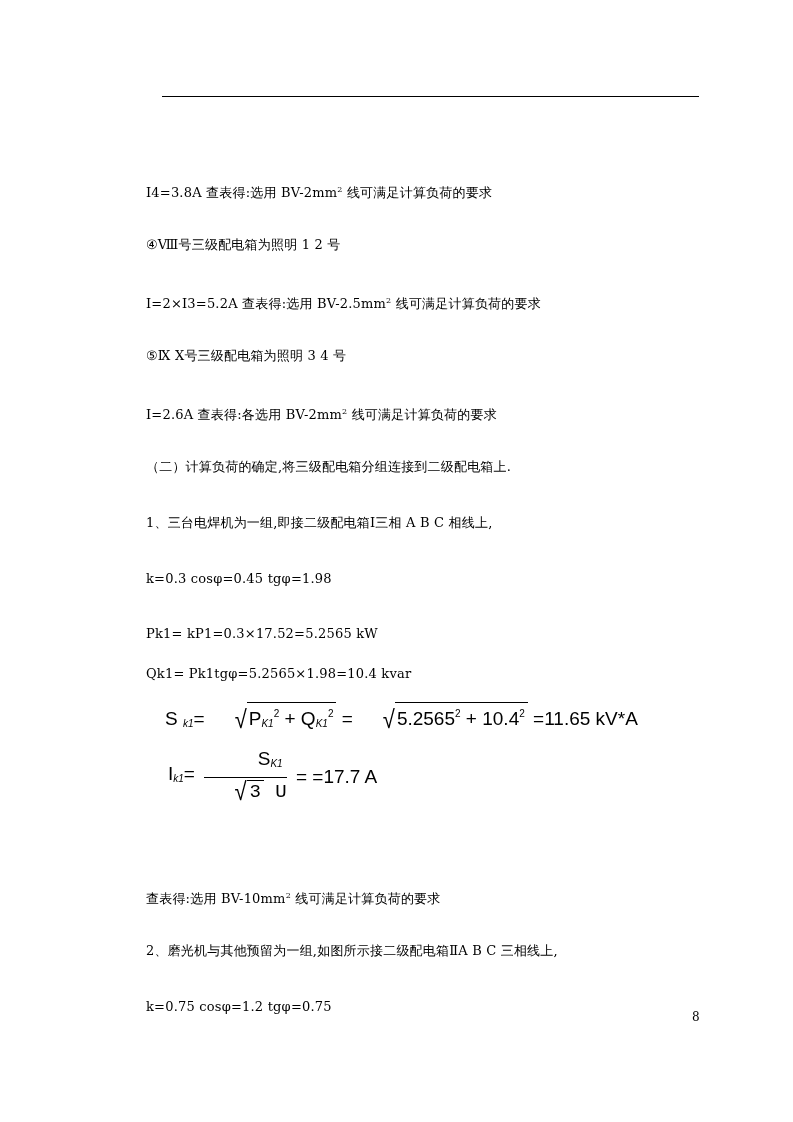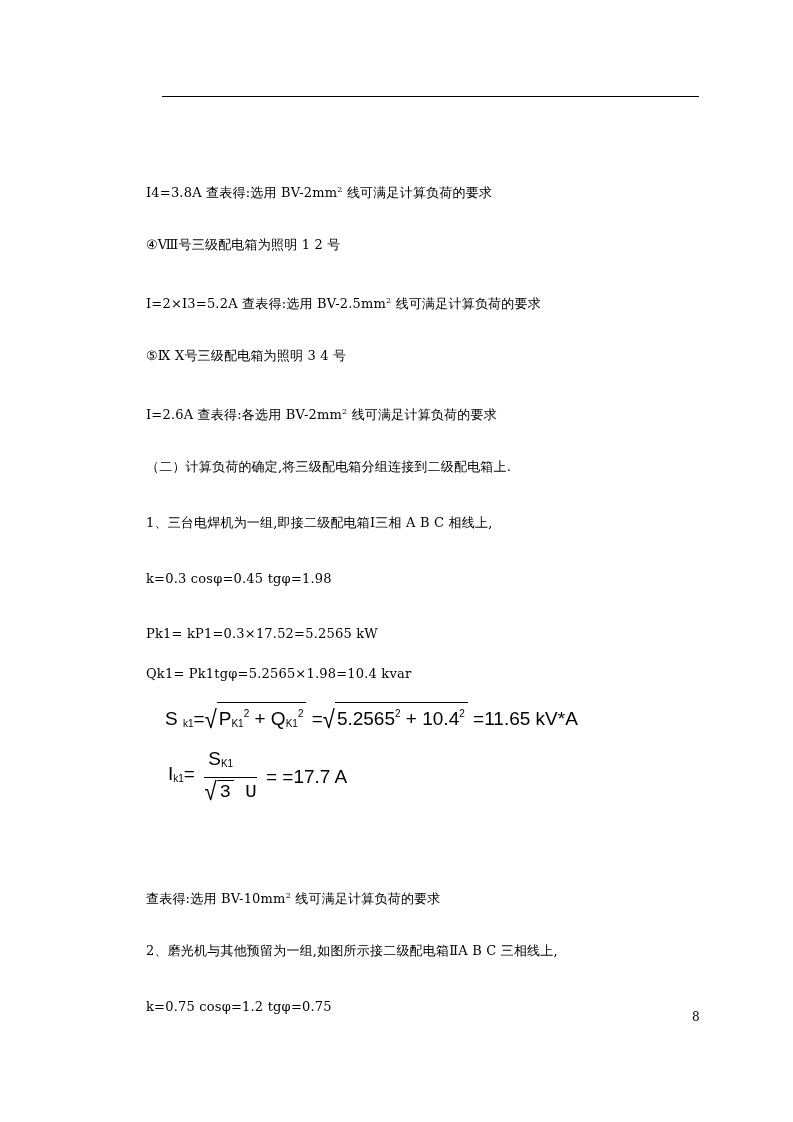--- a/index.html
+++ b/index.html
@@ -4,26 +4,26 @@
 <style>
   html, body { margin: 0; padding: 0; background: #ffffff; }
   body { width: 793px; height: 1122px; position: relative; overflow: hidden;
          font-family: "DejaVu Serif", "Liberation Serif", serif; color: #000; }
   .header-rule { position: absolute; left: 162px; top: 96px; width: 537px; height: 0;
                  border-top: 1.2px solid #000; }
   .line { position: absolute; left: 146px; font-size: 13px; line-height: 16px;
           white-space: nowrap; letter-spacing: 0.2px; margin-top: 46px; }
   .formula { position: absolute; font-family: "Liberation Sans", "DejaVu Sans", sans-serif;
              font-size: 19px; white-space: nowrap; line-height: 22px; }
-  .sub { font-size: 10px; vertical-align: -2px; }
+  .sub { font-size: 10px; vertical-align: -2px; font-style: italic; }
   .sup { font-size: 10px; vertical-align: 8px; }
-  .sqrt { display: inline-block; position: relative; }
+  .sqrt { display: inline-block; position: relative; margin-left: 30px; }
   .sqrt .rad { display: inline-block; font-size: 22px; transform: scaleY(1.15); vertical-align: -2px; }
   .sqrt .body { display: inline-block; border-top: 1.3px solid #000; padding: 0 3px 0 2px; }
-  .frac { display: inline-block; vertical-align: middle; text-align: left; margin: 0 4px; }
+  .frac { display: inline-block; vertical-align: middle; text-align: right; margin: 0 4px; }
   .frac .num { display: block; border-bottom: 1.3px solid #000; padding: 0 4px 2px; }
   .frac .den { display: block; padding-top: 2px; font-family: Liberation Mono, monospace; }
   .page-num { position: absolute; left: 692px; top: 1010px; font-size: 12px; }
   .sup-mm { font-size: 8px; vertical-align: 5px; }
 </style>
 </head>
 <body>
 
 <div class="header-rule"></div>
 

